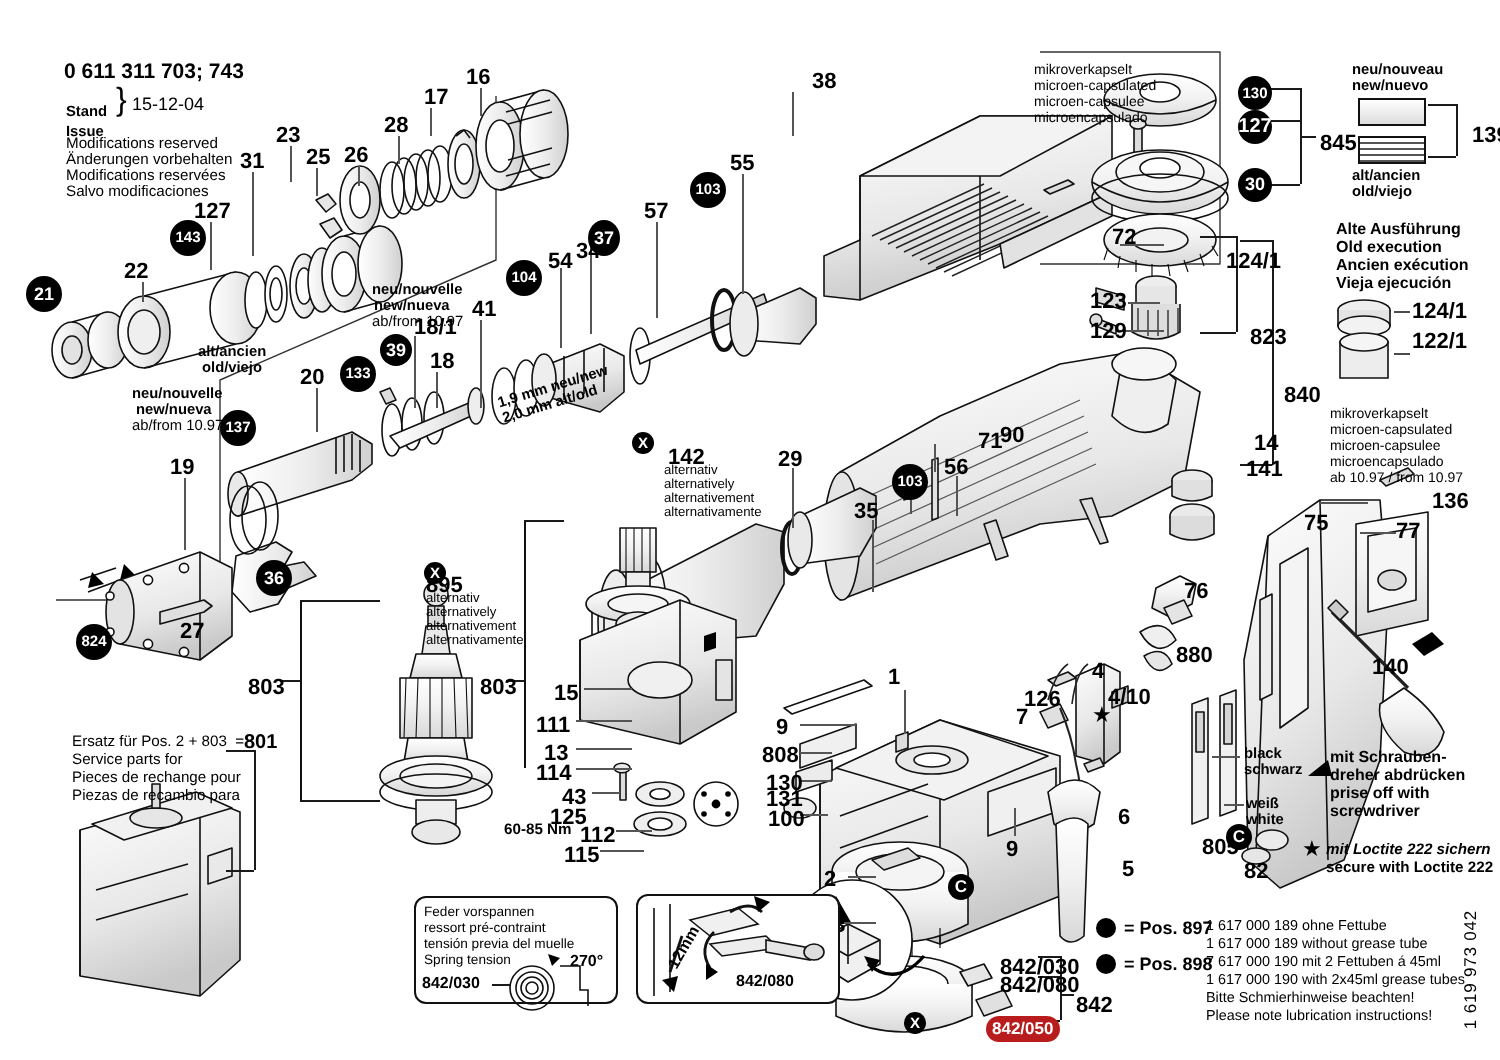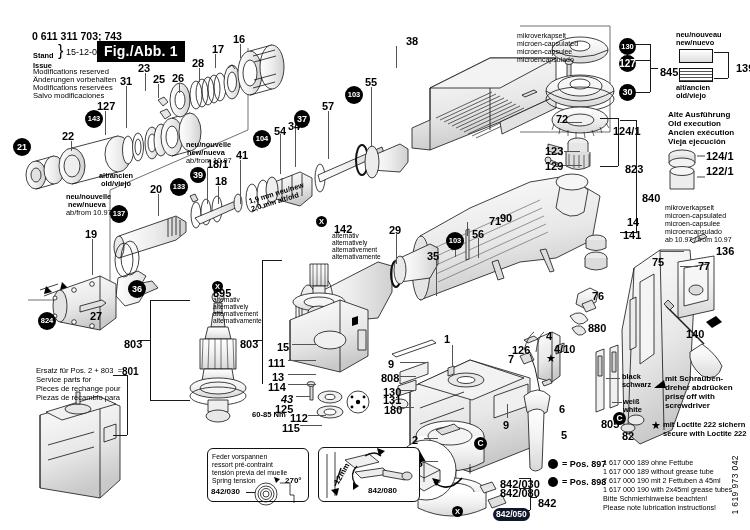--- a/index.html
+++ b/index.html
@@ -12,21 +12,21 @@
   .n{font-size:11px;font-weight:bold;}           
   .nsm{font-size:10px;font-weight:bold;}
   .sm{font-size:7.4px;font-weight:bold;}
   .sm2{font-size:7px;}
   .blk{
     position:absolute;background:#000;color:#fff;font-weight:bold;
     border-radius:50%;text-align:center;display:flex;
     align-items:center;justify-content:center;line-height:1;
   }
   .blkpill{
-    position:absolute;background:#0f172a;color:#fff;font-weight:bold;
+    position:absolute;background:#b91c1c;color:#fff;font-weight:bold;
     border-radius:7px;text-align:center;display:flex;
     align-items:center;justify-content:center;line-height:1;
     font-size:8.5px;padding:0 3px;
   }
   .figbox{
     position:absolute;background:#000;color:#fff;font-weight:bold;
     font-size:14px;padding:2px 7px 3px 7px;letter-spacing:.2px;
   }
   .ln{position:absolute;background:#1a1a1a;}
   .lnl{position:absolute;background:#555;}
@@ -46,21 +46,20 @@
 
 <div id="page">
 
   <div class="t n" style="left:32px;top:31px;font-size:10.5px;">0 611 311 703; 743</div>
 
   <div class="t sm" style="left:33px;top:36px;margin-top:26px;">Issue</div>
   <div class="t sm" style="left:33px;top:52px;">Stand</div>
   <div class="t" style="left:58px;top:42px;font-size:16px;">}</div>
   <div class="t nsm" style="left:66px;top:47px;font-size:9px;font-weight:normal;">15-12-04</div>
 
-  <div class="figbox" style="left:97px;top:41px;">Fig./Abb. 1</div>
 
   <div>
     <div class="t sm2" style="left:33px;top:68px;font-size:7.6px;">Modifications reserved</div>
     <div class="t sm2" style="left:33px;top:76px;font-size:7.6px;">Änderungen vorbehalten</div>
     <div class="t sm2" style="left:33px;top:84px;font-size:7.6px;">Modifications reservées</div>
     <div class="t sm2" style="left:33px;top:92px;font-size:7.6px;">Salvo modificaciones</div>
   </div>
 
   <svg width="750" height="530" viewBox="0 0 750 530">
     <defs>
@@ -512,35 +511,35 @@
       <div class="t n" style="left: 686px; top: 328px;">140</div>
       <div class="t n" style="left: 622px; top: 430px;">82</div>
       <div class="t n" style="left: 213px; top: 287px;">895</div>
       <div class="t n" style="left: 124px; top: 338px;">803</div>
       <div class="t n" style="left: 240px; top: 338px;">803</div>
       <div class="t n" style="left: 334px; top: 223px;">142</div>
       <div class="t n" style="left: 277px; top: 341px;">15</div>
       <div class="t n" style="left: 268px; top: 357px;">111</div>
       <div class="t n" style="left: 272px; top: 371px;">13</div>
       <div class="t n" style="left: 268px; top: 381px;">114</div>
-      <div class="t n" style="left: 281px; top: 393px; font-style: italic;">43</div>
+      <div class="t n" style="left: 281px; top: 393px;">43</div>
       <div class="t n" style="left: 275px; top: 403px;">125</div>
       <div class="t n" style="left: 290px; top: 412px;">112</div>
       <div class="t n" style="left: 282px; top: 422px;">115</div>
       <div class="t n" style="left: 389px; top: 224px;">29</div>
       <div class="t n" style="left: 427px; top: 250px;">35</div>
       <div class="t n" style="left: 472px; top: 228px;">56</div>
       <div class="t n" style="left: 489px; top: 215px;">71</div>
       <div class="t n" style="left: 500px; top: 212px;">90</div>
       <div class="t n" style="left: 444px; top: 333px;">1</div>
       <div class="t n" style="left: 388px; top: 358px;">9</div>
       <div class="t n" style="left: 381px; top: 372px;">808</div>
       <div class="t n" style="left: 383px; top: 386px;">130</div>
       <div class="t n" style="left: 383px; top: 394px;">131</div>
-      <div class="t n" style="left: 384px; top: 404px;">180</div>
+      <div class="t n" style="left: 384px; top: 404px;">100</div>
       <div class="t n" style="left: 412px; top: 434px;">2</div>
       <div class="t n" style="left: 405px; top: 457px;">113</div>
       <div class="t n" style="left: 503px; top: 419px;">9</div>
       <div class="t n" style="left: 512px; top: 344px;">126</div>
       <div class="t n" style="left: 508px; top: 353px;">7</div>
       <div class="t n" style="left: 546px; top: 330px;">4</div>
       <div class="t n" style="left: 554px; top: 343px;">4/10</div>
       <div class="t n" style="left: 592px; top: 290px;">76</div>
       <div class="t n" style="left: 588px; top: 322px;">880</div>
       <div class="t n" style="left: 559px; top: 403px;">6</div>
@@ -660,21 +659,21 @@
 
   <div>
     <div class="t sm" style="left:665px;top:375px;font-size:8px;">mit Schrauben-</div>
     <div class="t sm" style="left:665px;top:384px;font-size:8px;">dreher abdrücken</div>
     <div class="t sm" style="left:665px;top:393px;font-size:8px;">prise off with</div>
     <div class="t sm" style="left:665px;top:402px;font-size:8px;">screwdriver</div>
   </div>
 
   <div class="star" style="left:651px;top:420px;">★</div>
   <div>
-    <div class="t sm" style="left:663px;top:421px;font-size:7.6px;">mit Loctite 222 sichern</div>
+    <div class="t sm" style="left:663px;top:421px;font-size:7.6px;font-style:italic;">mit Loctite 222 sichern</div>
     <div class="t sm" style="left:663px;top:430px;font-size:7.6px;">secure with Loctite 222</div>
   </div>
 
   <div>
     <div class="t sm" style="left:622px;top:373px;font-size:7.4px;">black</div>
     <div class="t sm" style="left:622px;top:381px;font-size:7.4px;">schwarz</div>
   </div>
   <div>
     <div class="t sm" style="left:623px;top:398px;font-size:7.4px;">weiß</div>
     <div class="t sm" style="left:623px;top:406px;font-size:7.4px;">white</div>

